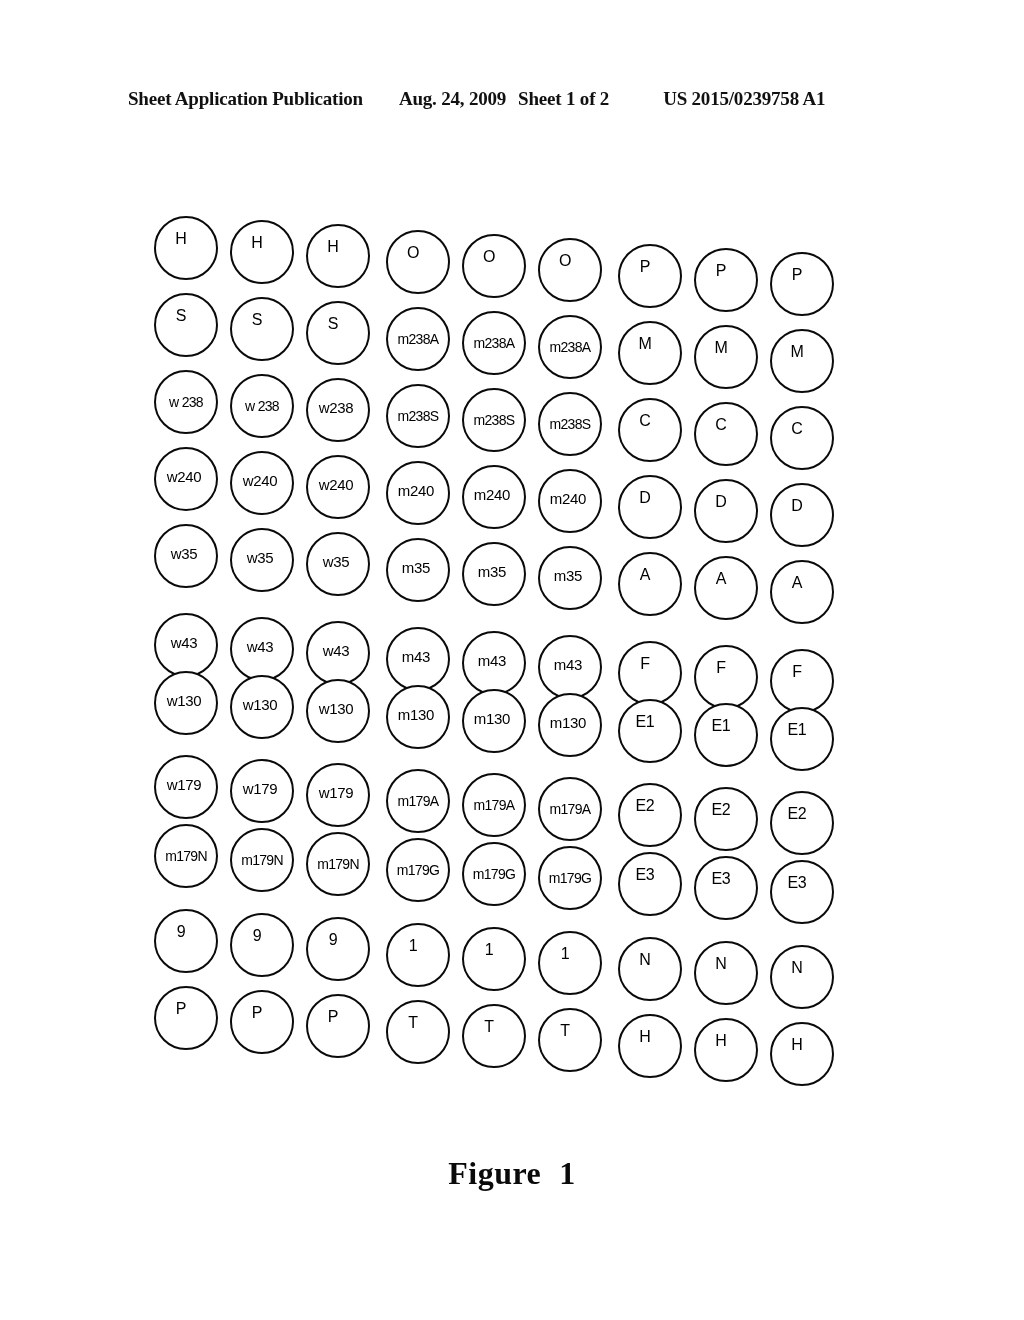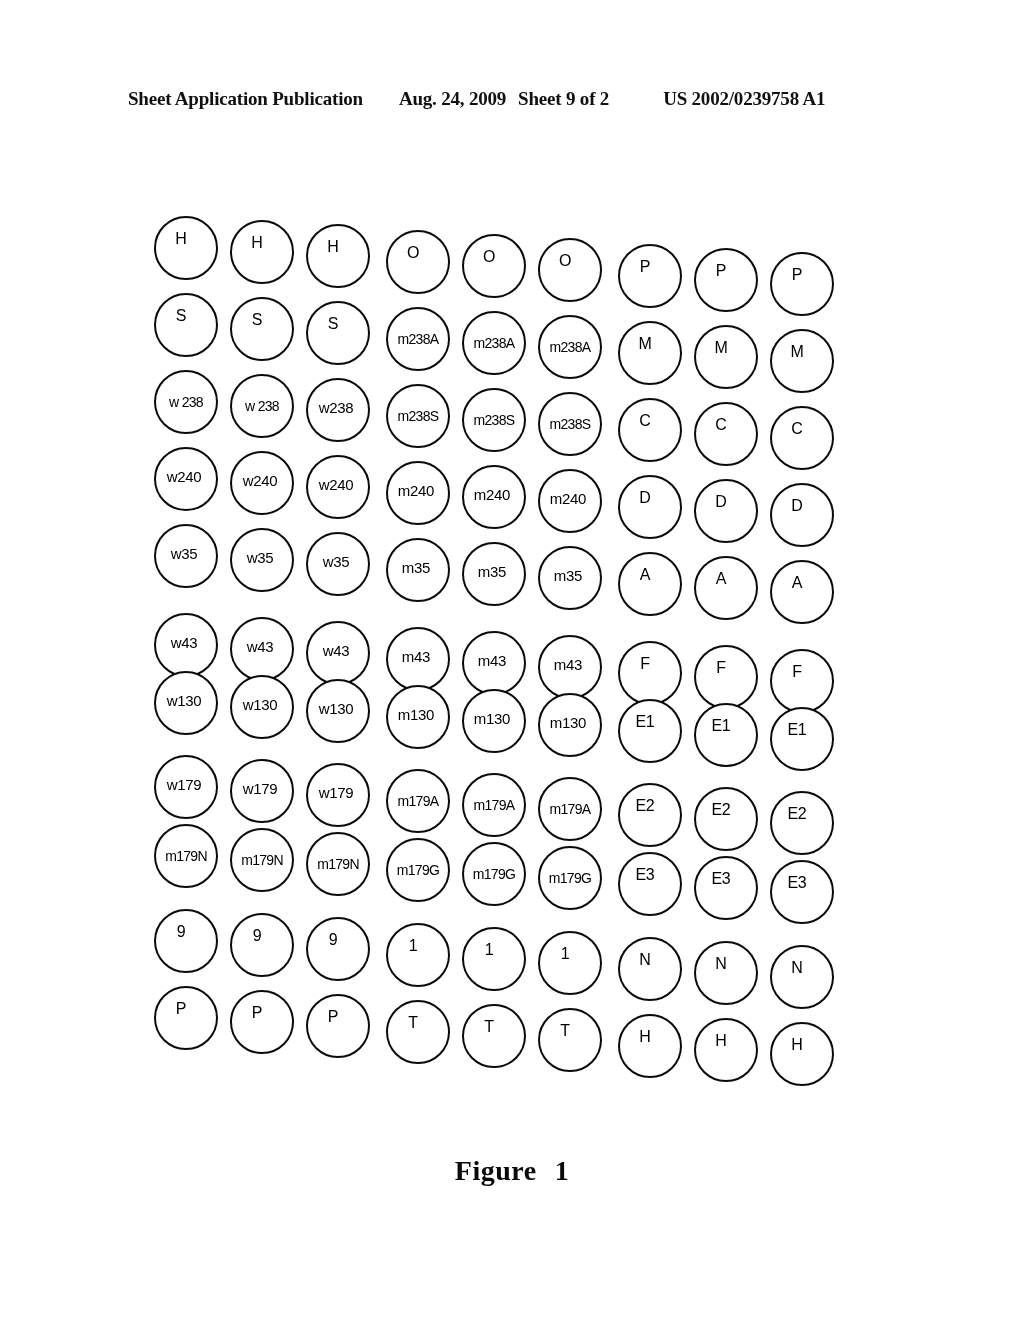--- a/index.html
+++ b/index.html
@@ -90,37 +90,37 @@
 
   
   #figure-caption {
     position: absolute;
     top: 1155px;
     left: 0;
     width: 1024px;
     text-align: center;
     font-family: "Liberation Serif", serif;
     font-weight: bold;
-    font-size: 28px;
+    font-size: 32px;
     letter-spacing: 0.5px;
     color: #0a0a0a;
   }
   #figure-caption .cap-num { margin-left: 18px; }
 </style>
 </head>
 <body>
 
 <div id="patent-header">
   <span class="hdr-pub">Sheet Application Publication</span>
   <span class="hdr-gap1"></span>
   <span class="hdr-date">Aug. 24, 2009</span>
   <span class="hdr-gap2"></span>
-  <span class="hdr-sheet">Sheet 9 of 2</span>
+  <span class="hdr-sheet">Sheet 1 of 2</span>
   <span class="hdr-gap3"></span>
-  <span class="hdr-number">US 2002/0239758 A1</span>
+  <span class="hdr-number">US 2015/0239758 A1</span>
 </div>
 
 <div id="circle-grid">
     <div class="grid-row" style="top: 0px;">
       <div class="cell len-short" style="left: 0px; top: 0px;">
         <span class="cell-label">H</span>
       </div>
       <div class="cell len-short" style="left: 76px; top: 4px;">
         <span class="cell-label">H</span>
       </div>

